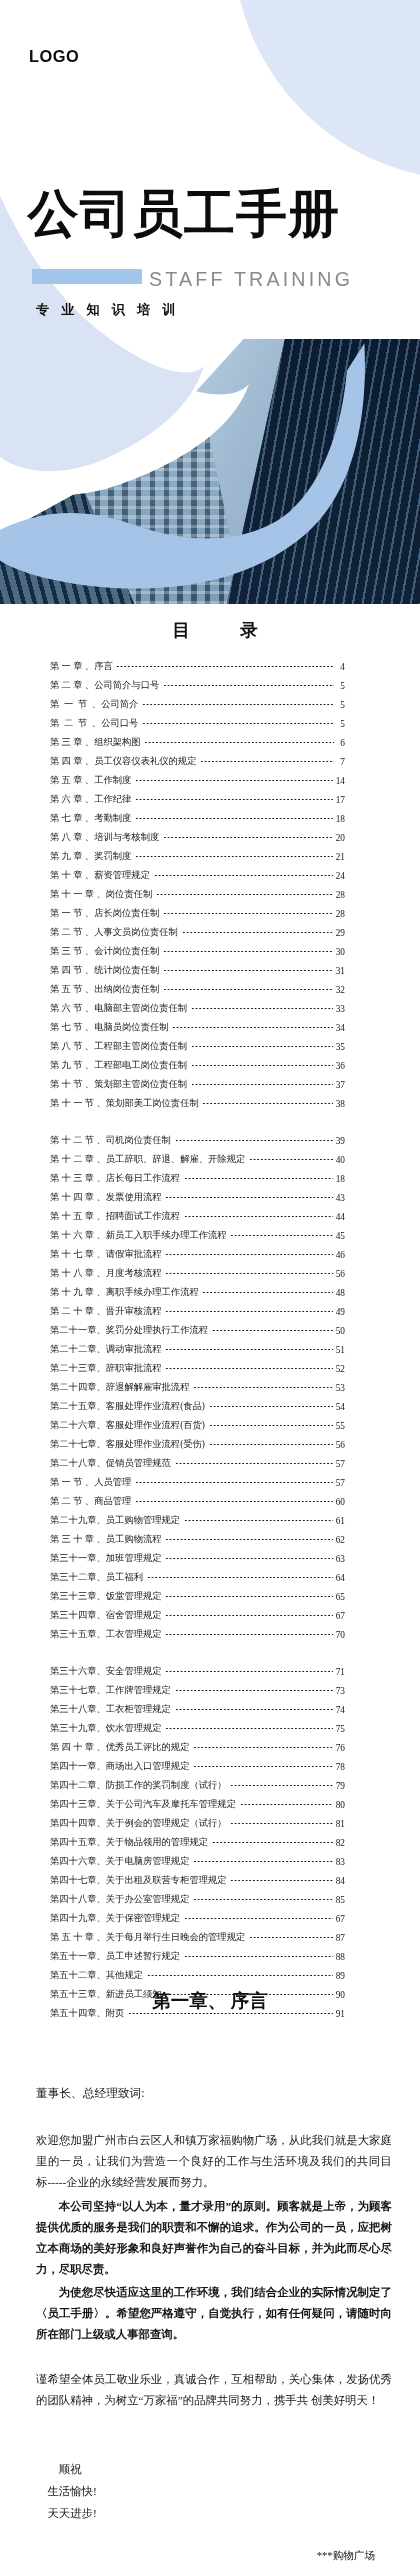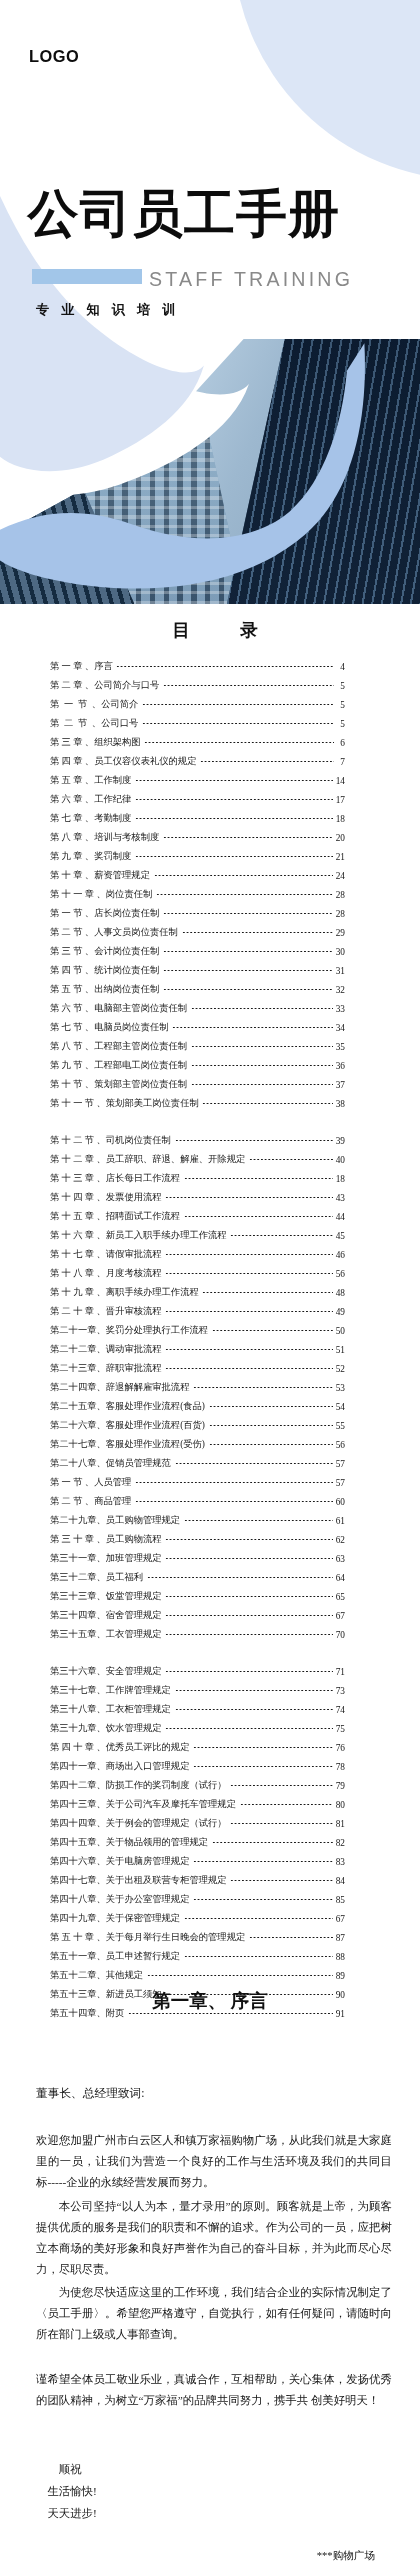--- a/index.html
+++ b/index.html
@@ -35,21 +35,21 @@
   .toc-dots{flex:1 1 auto;height:3.2px;margin:0 2.6px 0 3.7px;align-self:center;
     background-image:radial-gradient(circle,#1a1a1a 0.7px,transparent 1px);
     background-size:3.7px 3.2px;background-repeat:repeat-x;background-position:left center;}
   .toc-page{flex:0 0 auto;text-align:right;min-width:8.5px;font-size:9.3px;}
 
   
   .chapter-heading{position:absolute;top:1988px;left:0;width:420px;text-align:center;font-size:18.5px;font-weight:700;color:#111;white-space:pre;}
   .salutation{position:absolute;top:2086px;left:36px;font-size:11.7px;color:#151515;}
   .chapter-body{position:absolute;top:2130px;left:36px;width:356px;font-size:11.4px;line-height:21px;text-align:justify;color:#151515;}
   .chapter-body p{margin:0;}
-  .chapter-body p.indent{text-indent:2em;}
+  .chapter-body p.indent{text-indent:2em;font-weight:bold;}
   .chapter-body p.p2{margin-top:2.6px;}
   .chapter-body p.p3{margin-top:2.6px;}
   .chapter-body p.p4{margin-top:24px;}
   .wishes{position:absolute;top:2458px;left:36px;font-size:11.4px;line-height:22px;color:#151515;}
   .wish-first{text-indent:2em;}
   .wish-rest{text-indent:1em;}
   .signature{position:absolute;top:2549px;left:0;width:375px;text-align:right;font-size:10.6px;color:#151515;}
 </style>
 </head>
 <body>

